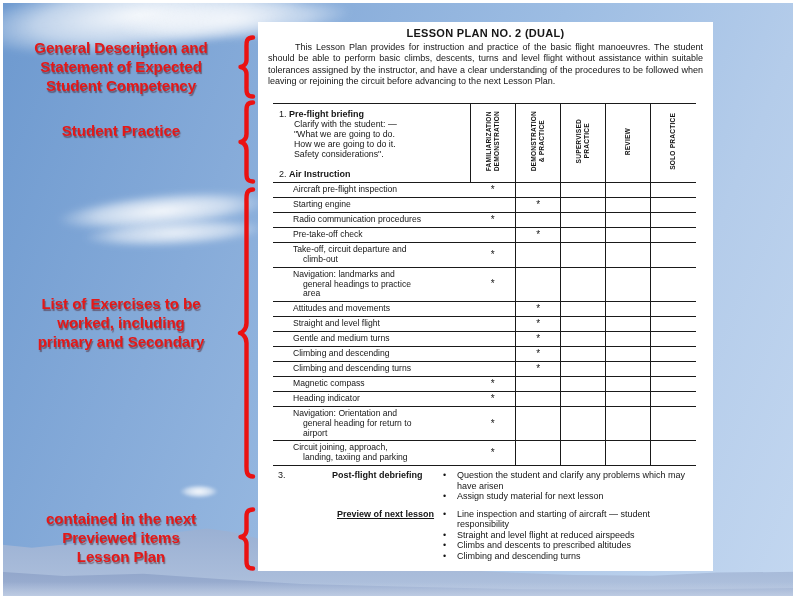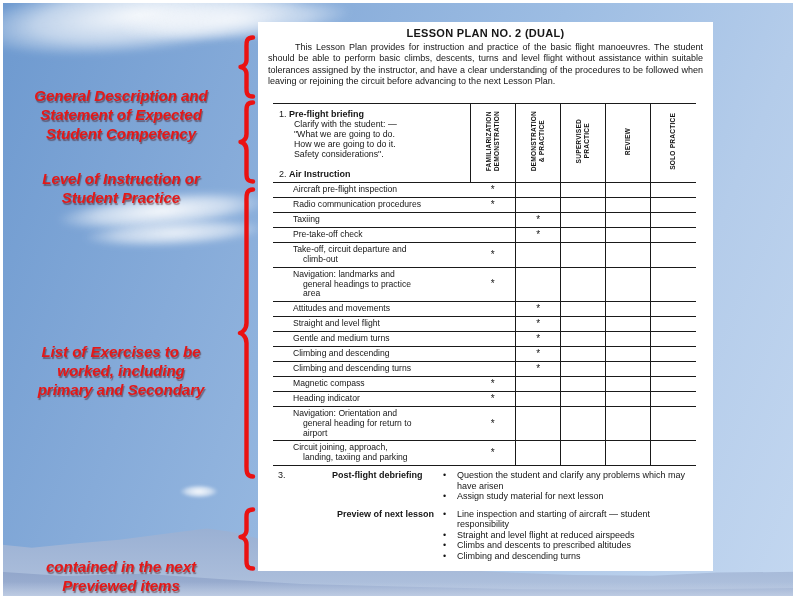--- a/index.html
+++ b/index.html
@@ -30,24 +30,23 @@
   }
   .mtn-near { position:absolute; left:0; right:0; bottom:0; height:34px; z-index:2; opacity:.85;
     background:linear-gradient(to bottom, #8a9fc6, #9db0d2);
     clip-path:polygon(0 20%, 8% 32%, 18% 26%, 28% 42%, 38% 56%, 50% 63%, 65% 71%, 80% 73%, 100% 68%, 100% 100%, 0 100%);
   }
   .haze { position:absolute; left:0; right:0; bottom:3px; height:14px; z-index:3;
     background:linear-gradient(to bottom, rgba(190,204,226,0), rgba(196,209,230,.8)); }
 
   
   .annotation { position:absolute; width:232px; left:5px; z-index:5;
-    color:#e41818; font-weight:bold; font-style:italic;
+    color:#e41818; font-weight:bold; 
     font-size:15px; line-height:19px; text-align:center;
     text-shadow:1px 2px 1px rgba(70,8,8,0.45);
-    margin-top:48px;
   }
   .ann-1 { top:38px; }
   .ann-2 { top:121px; }
   .ann-3 { top:294px; }
   .ann-4 { top:509px; }
   .brace { position:absolute; left:237px; z-index:5; }
   .brace path { stroke:#ea1212; stroke-width:4.4; fill:none; stroke-linecap:round; stroke-linejoin:round; }
   .brace-1 { top:35px; }
   .brace-2 { top:100px; }
   .brace-3 { top:187px; }
@@ -83,21 +82,21 @@
     font-size:10px; line-height:8px; }
   td.star-cell:not(:last-child) { border-right:1.2px solid #1a1a1a; }
   td.star-cell:first-of-type { border-left:1.2px solid #1a1a1a; }
   tr.ex-row td { border-bottom:1.2px solid #1a1a1a; }
 
   .post-area { margin:4px 12px 0 15px; font-size:9px; }
   .post-row { display:flex; align-items:flex-start; }
   .post-label { width:170px; flex:none; display:flex; line-height:10.5px; }
   .post-label .num { width:15px; padding-left:5px; flex:none; }
   .post-label .bold { font-weight:bold;padding-left:44px; }
-  .post-label.no-num { padding-left:20px; }
+  .post-label.no-num { padding-left:20px;text-decoration:underline; }
   .bullets { flex:1; }
   .bullet-item { display:flex; line-height:10.5px; }
   .bullet-item .dot { width:14px; flex:none; }
   .bullet-item .bullet-text { flex:1; }
   .preview-row { margin-top:7px; }
 </style>
 </head>
 <body>
 
 <div class="stage">
@@ -110,21 +109,20 @@
   <div class="mtn-far"></div>
   <div class="mtn-near"></div>
   <div class="haze"></div>
 
   <div class="annotation ann-1">
       <div>General Description and</div>
       <div>Statement of Expected</div>
       <div>Student Competency</div>
     </div>
   <div class="annotation ann-2">
-      <div>Level of Instruction or</div>
       <div>Student Practice</div>
     </div>
   <div class="annotation ann-3">
       <div>List of Exercises to be</div>
       <div>worked, including</div>
       <div>primary and Secondary</div>
     </div>
   <div class="annotation ann-4">
       <div>contained in the next</div>
       <div>Previewed items</div>
@@ -187,34 +185,34 @@
               <div>Aircraft pre-flight inspection</div>
             </td>
             <td class="star-cell">*</td>
             <td class="star-cell"></td>
             <td class="star-cell"></td>
             <td class="star-cell"></td>
             <td class="star-cell"></td>
           </tr>
           <tr class="ex-row">
             <td class="ex-name">
+              <div>Starting engine</div>
+            </td>
+            <td class="star-cell"></td>
+            <td class="star-cell">*</td>
+            <td class="star-cell"></td>
+            <td class="star-cell"></td>
+            <td class="star-cell"></td>
+          </tr>
+          <tr class="ex-row">
+            <td class="ex-name">
               <div>Radio communication procedures</div>
             </td>
             <td class="star-cell">*</td>
             <td class="star-cell"></td>
-            <td class="star-cell"></td>
-            <td class="star-cell"></td>
-            <td class="star-cell"></td>
-          </tr>
-          <tr class="ex-row">
-            <td class="ex-name">
-              <div>Taxiing</div>
-            </td>
-            <td class="star-cell"></td>
-            <td class="star-cell">*</td>
             <td class="star-cell"></td>
             <td class="star-cell"></td>
             <td class="star-cell"></td>
           </tr>
           <tr class="ex-row">
             <td class="ex-name">
               <div>Pre-take-off check</div>
             </td>
             <td class="star-cell"></td>
             <td class="star-cell">*</td>

